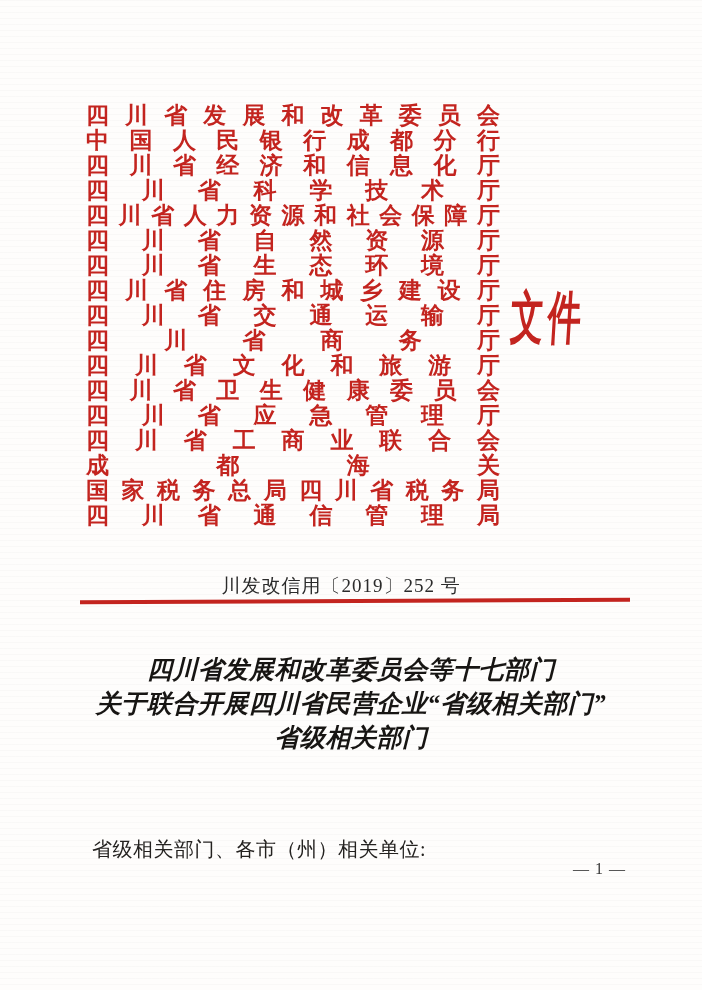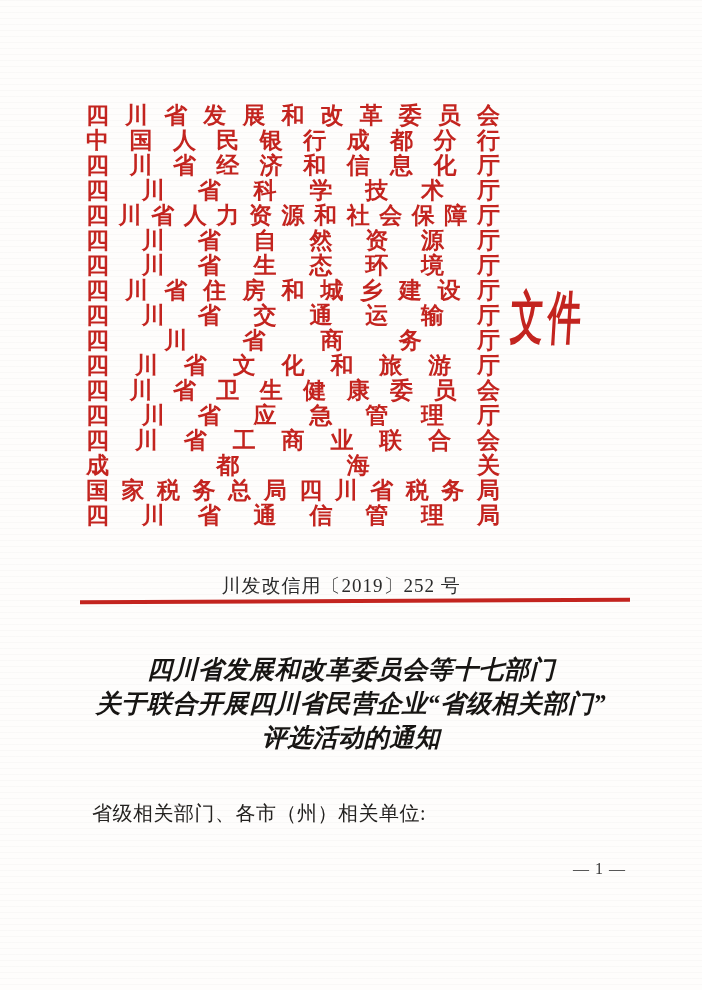--- a/index.html
+++ b/index.html
@@ -87,21 +87,21 @@
     line-height: 34px;
     color: #171513;
     letter-spacing: 0.5px;
     font-style: italic;
   }
 
   
   .salutation {
     position: absolute;
     left: 92px;
-    top: 800px;
+    top: 836px;
     font-size: 20px;
     color: #242220;
     letter-spacing: 0.5px;
   }
   .body-paragraph {
     position: absolute;
     left: 92px;
     top: 839px;
     width: 568px;
     font-size: 20.5px;
@@ -319,21 +319,21 @@
 
   <div class="doc-label">文件</div>
 
   <div class="doc-number">川发改信用〔2019〕252 号</div>
 
   <div class="red-rule"></div>
 
   <div class="doc-title">
     <div>四川省发展和改革委员会等十七部门</div>
     <div>关于联合开展四川省民营企业“省级相关部门”</div>
-    <div>评选活动的通知</div>
+    <div>省级相关部门</div>
   </div>
 
   <div class="salutation">省级相关部门、各市（州）相关单位:</div>
 
 
   <div class="page-number">— 1 —</div>
 
 </div>
 
 </body></html>

